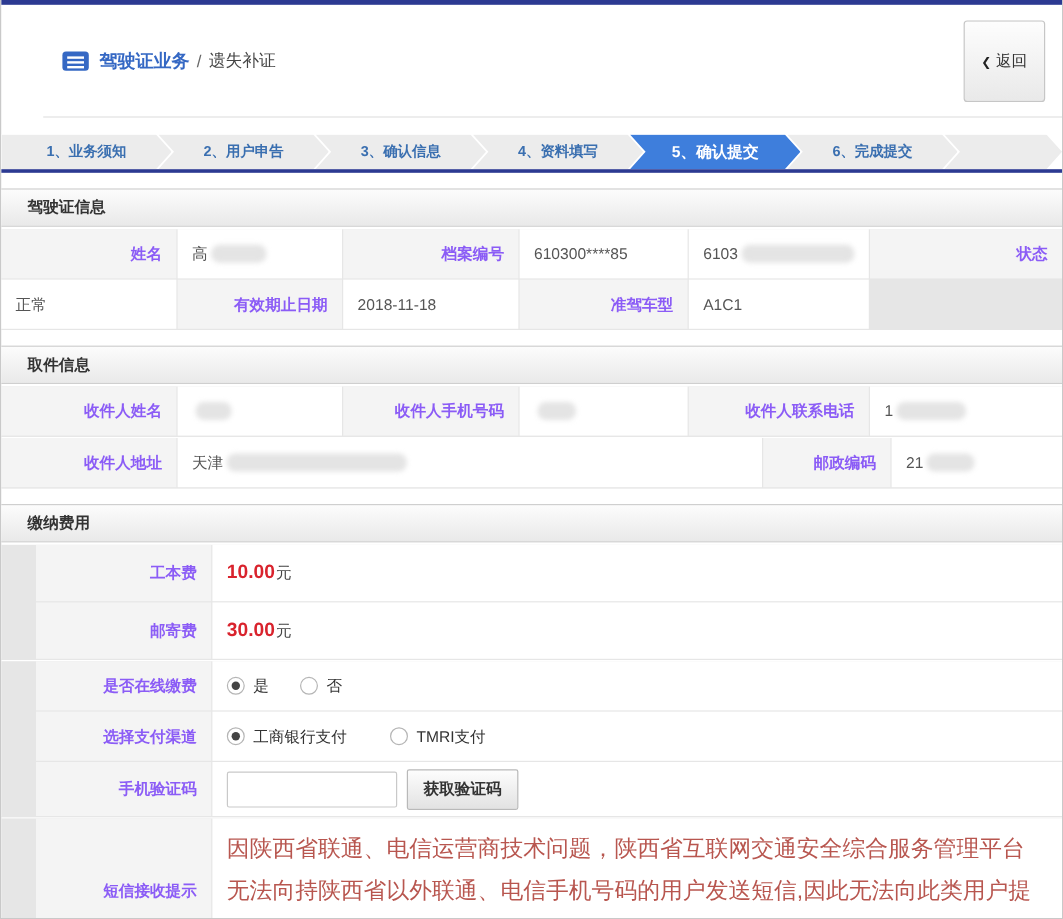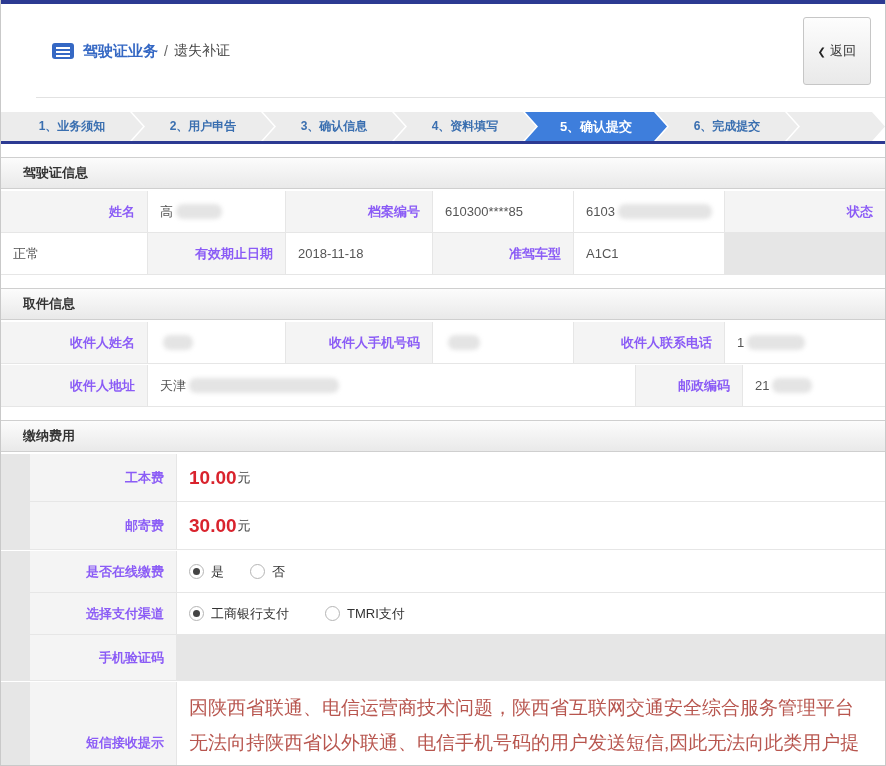--- a/index.html
+++ b/index.html
@@ -42,21 +42,21 @@
     height:30px;line-height:30px;padding-left:22px;font-size:13px;font-weight:bold;color:#333;
     background:linear-gradient(#fcfcfc,#e9e9e9);border-top:1px solid #cfcfcf;border-bottom:1px solid #cfcfcf;
   }
   .tbl{display:grid;gap:1px;background:#e6e6e6;margin-top:2px;border-bottom:1px solid #e6e6e6;}
   .cell{background:#fff;display:flex;align-items:center;font-size:13px;color:#555;padding:0 12px;min-height:41px;}
   .cell.lab{background:#f4f4f4;justify-content:flex-end;color:#8b5cf6;font-weight:bold;text-align:right;}
   .g6{grid-template-columns:146px 137px 146px 140px 150px 1fr;}
   .g4{grid-template-columns:146px 487px 106px 1fr;}
   .g2{grid-template-columns:146px 1fr;padding-left:29px;}
   .fee-row .cell{min-height:47px;}
-  .amount{color:#d9232d;font-weight:bold;font-size:19px;}
+  .amount{color:#d9232d;font-weight:bold;font-size:16px;}
   .unit{color:#444;font-size:13px;margin-left:1px;}
   
   .redact{display:inline-block;height:15px;background:#e4e4e4;border-radius:7px;filter:blur(2px);vertical-align:middle;margin-left:3px;}
   
   .radio-group{display:flex;align-items:center;gap:26px;}
   .radio-opt{display:flex;align-items:center;gap:7px;cursor:pointer;color:#333;font-size:13px;}
   .rdot{width:13px;height:13px;border-radius:50%;border:1px solid #b5b5b5;background:#fff;position:relative;flex:0 0 auto;}
   .rdot.checked::after{content:"";position:absolute;left:3px;top:3px;width:7px;height:7px;border-radius:50%;background:#444;}
   
   .sms-input{width:128px;height:28px;border:1px solid #c9c9c9;border-radius:2px;padding:0 6px;font-size:13px;color:#333;}
@@ -200,20 +200,24 @@
               <span>工商银行支付</span>
             </span>
           <span class="radio-opt">
               <span class="rdot"></span>
               <span>TMRI支付</span>
             </span>
         </div>
       </div>
 
       <div class="cell lab" style="min-height:45px">手机验证码</div>
+      <div class="cell" style="min-height:45px">
+        <input class="sms-input" type="text" value="" style="">
+        <button class="code-btn">获取验证码</button>
+      </div>
     </div>
     <div class="tbl g2 notice-row" style="margin-top:1px">
       <div class="cell lab">短信接收提示</div>
       <div class="cell" style="padding:0">
         <span class="notice-text">因陕西省联通、电信运营商技术问题，陕西省互联网交通安全综合服务管理平台无法向持陕西省以外联通、电信手机号码的用户发送短信,因此无法向此类用户提供陕西省交通管理业务的网上办理/预约等服务。请此类用户避免无谓操作！</span>
       </div>
     </div>
   </div>
 
   <div class="footer">

